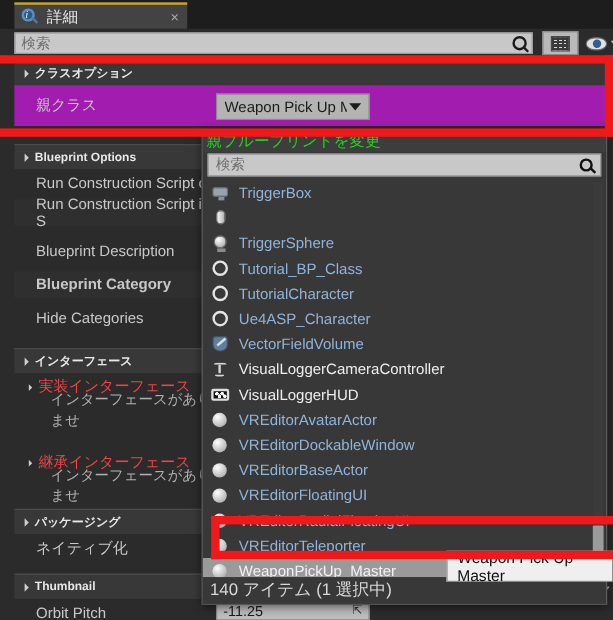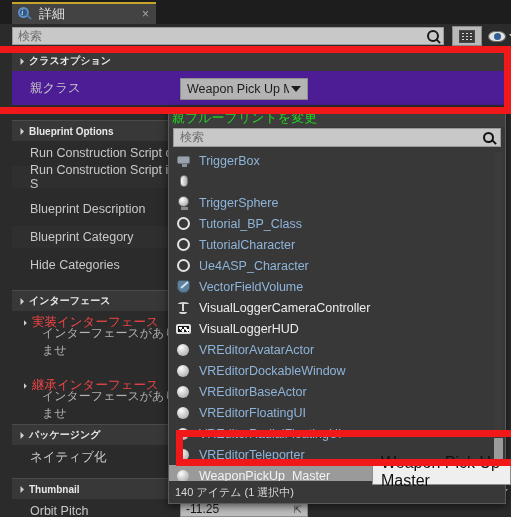--- a/index.html
+++ b/index.html
@@ -108,21 +108,21 @@
   }
   .tri.sm { border-top-width: 4px; border-left-width: 4px; }
 
   .prop-row {
     position: absolute; left: 12px; width: 493px; height: 22px;
     display: flex; align-items: center;
   }
   .prop-row .lbl {
     color: #c8c8c8; font-size: 12.5px; padding-left: 18px; width: 168px;
   }
-  .prop-row.alt { background: #4c1d95; }
+  .prop-row.alt { background: #a21caf; }
   .prop-row.dark { background: #2f2f2f; }
 
   .sub-hdr {
     position: absolute; left: 12px; width: 168px; height: 21px;
     display: flex; align-items: center; padding-left: 10px;
     color: #ef4444; font-size: 12.5px;
   }
   .sub-note {
     position: absolute; left: 12px; width: 168px; height: 20px;
     display: flex; align-items: center; padding-left: 30px;
@@ -239,39 +239,39 @@
     background-image:
       radial-gradient(circle at 25% 35%, #fff 1.4px, transparent 1.6px),
       radial-gradient(circle at 65% 35%, #fff 1.4px, transparent 1.6px),
       radial-gradient(circle at 45% 70%, #fff 1.4px, transparent 1.6px),
       radial-gradient(circle at 85% 70%, #fff 1.4px, transparent 1.6px);
   }
 
   .popup-footer {
     position: absolute; left: 0; right: 0; bottom: 0; height: 22px;
     display: flex; align-items: center; padding-left: 6px;
-    color: #d8d8d8; font-size: 11px; background: #383838;
+    color: #d8d8d8; font-size: 14px; background: #383838;
   }
 
   
   .pscroll {
     position: absolute; right: 2px; top: 43px; width: 9px; bottom: 24px;
     background: #3b3b3b;
   }
   .pscroll .thumb {
     position: absolute; left: 0; width: 9px; height: 44px; top: 286px;
     background: #9b9b9b; border-radius: 1px;
   }
 
   
   .tooltip {
     position: absolute; left: 372px; top: 459px; width: 139px; height: 26px;
     background: #efefef; border: 1px solid #8d8d8d;
     display: flex; align-items: center; padding-left: 8px;
-    color: #111; font-size: 16px;
+    color: #111; font-size: 13px;
   }
   .display-opts {
     position: absolute; left: 392px; top: 483px;
     display: flex; align-items: center; color: #cfcfcf; font-size: 12px;
   }
   .display-opts .eye2 {
     width: 15px; height: 10px; border-radius: 50%/60%;
     background: #dcdcdc; border: 1px solid #777; margin-right: 4px;
     display: flex; align-items: center; justify-content: center;
   }
@@ -348,21 +348,21 @@
     </div>
     <div class="prop-row" style="top:142px;width:168px;">
       <span class="lbl">Run Construction Script on</span>
     </div>
     <div class="prop-row dark" style="top:166px;width:168px;">
       <span class="lbl">Run Construction Script in S</span>
     </div>
     <div class="prop-row" style="top:198px;width:168px;">
       <span class="lbl">Blueprint Description</span>
     </div>
-    <div class="prop-row dark" style="top:226px;width:168px;">
+    <div class="prop-row dark" style="top:226px;width:168px;font-weight:bold;">
       <span class="lbl">Blueprint Category</span>
     </div>
     <div class="prop-row" style="top:254px;width:168px;">
       <span class="lbl">Hide Categories</span>
     </div>
 
     <div class="sec-hdr narrow" style="top:290px;">
       <span class="tri"></span>
       <span>インターフェース</span>
     </div>

